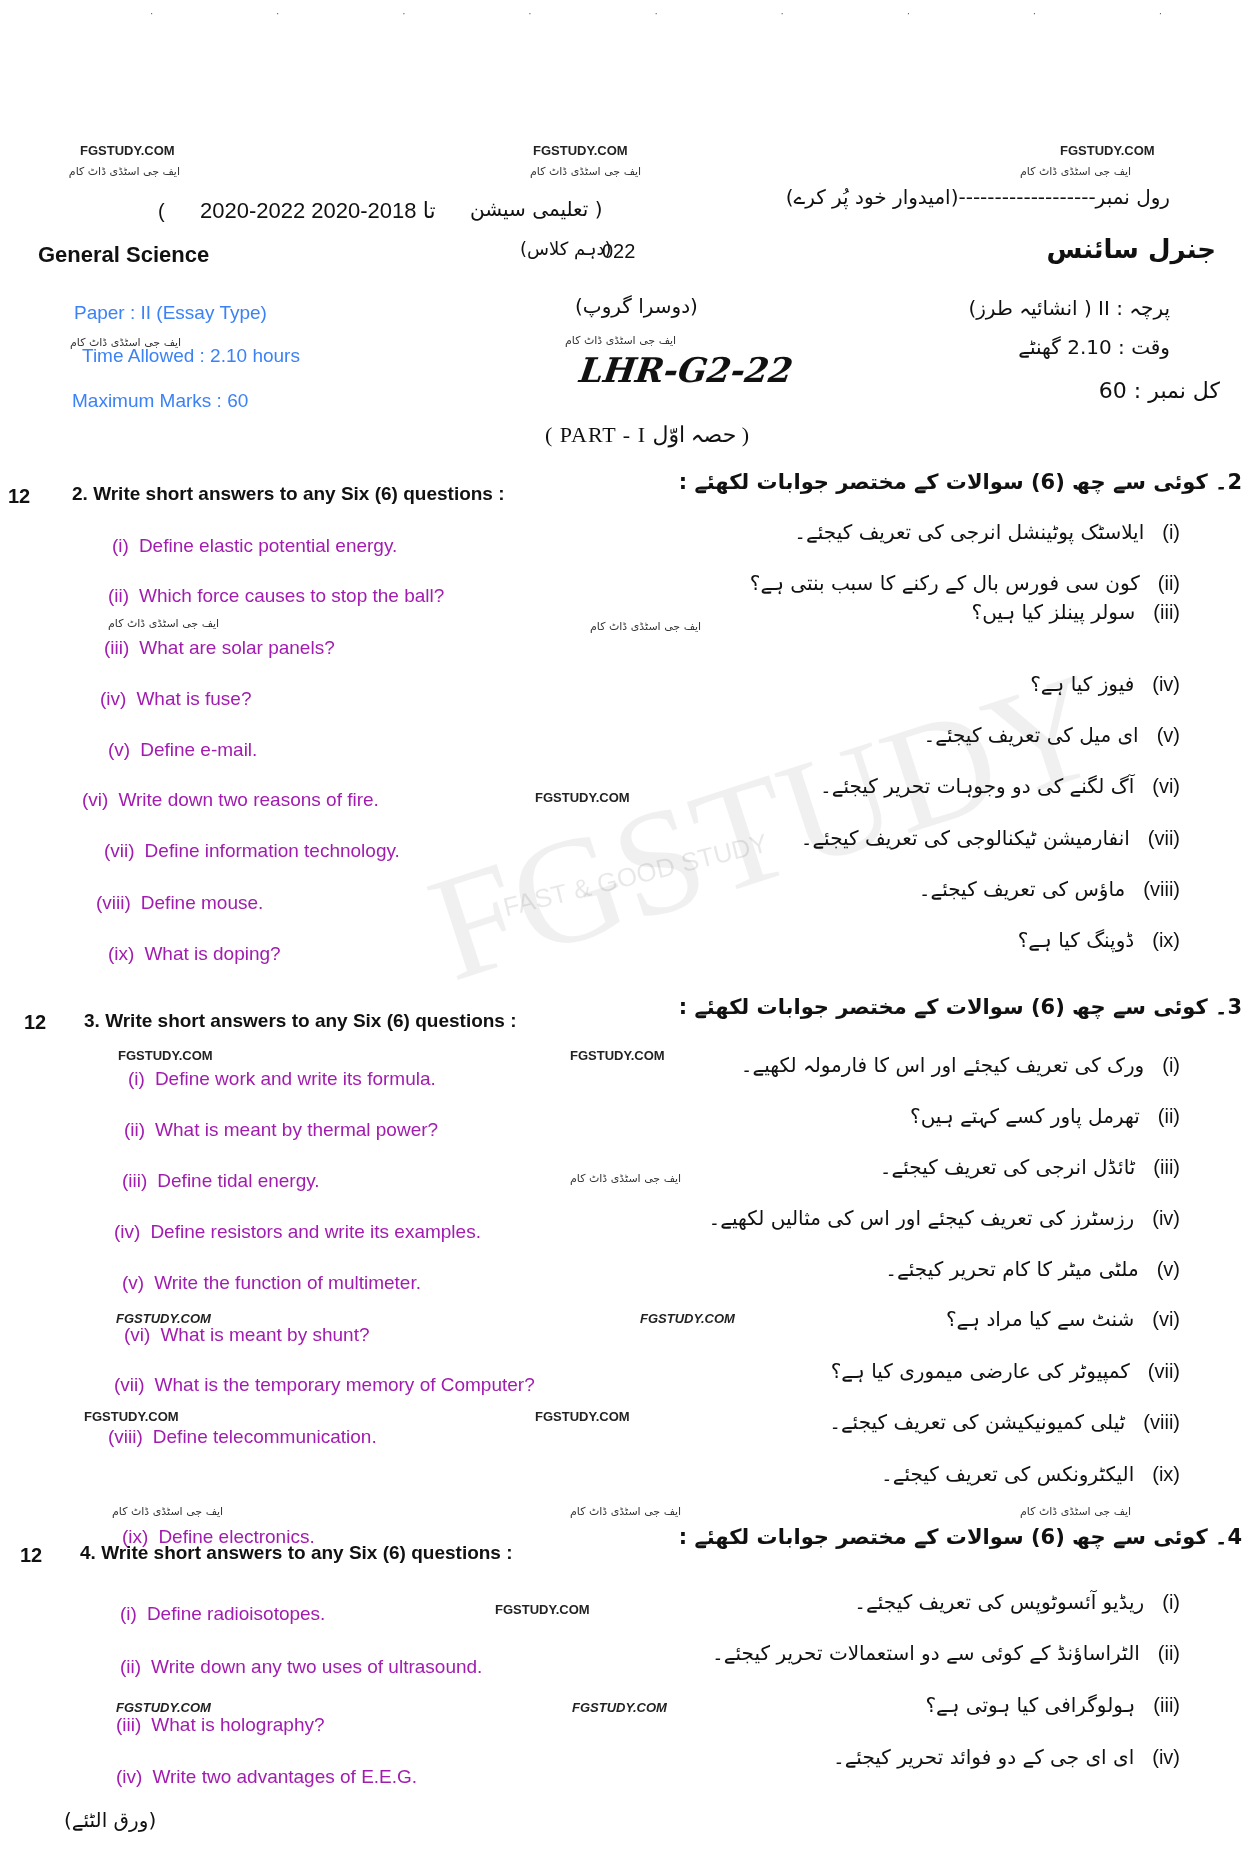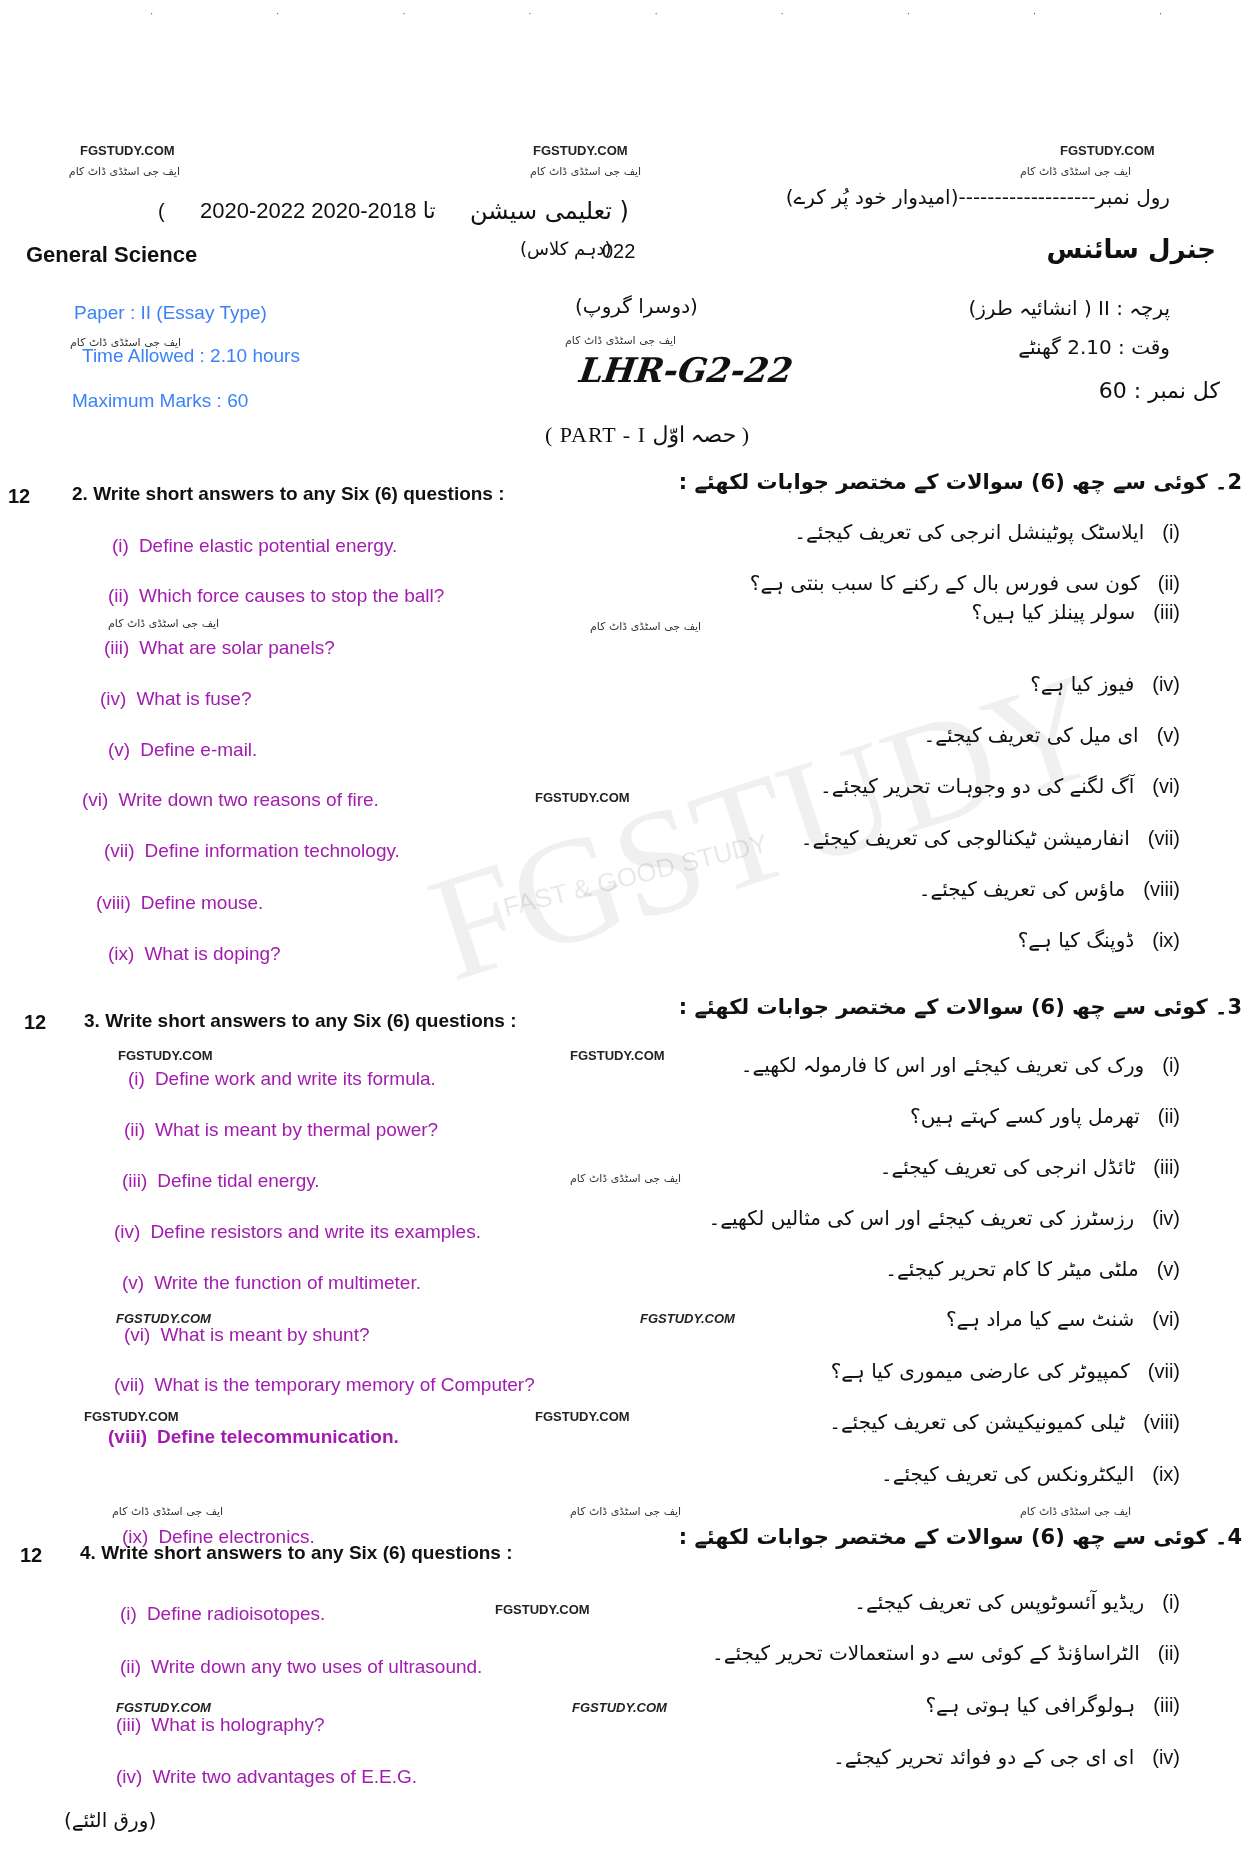--- a/index.html
+++ b/index.html
@@ -34,23 +34,23 @@
 <div class="abs wm-site" style="left:80px; top:143px;">FGSTUDY.COM</div>
 <div class="abs wm-urdu" style="left:80px; top:165px; width:100px; text-align:left;">ایف جی اسٹڈی ڈاٹ کام</div>
 <div class="abs wm-site" style="left:533px; top:143px;">FGSTUDY.COM</div>
 <div class="abs wm-urdu" style="left:530px; top:165px;">ایف جی اسٹڈی ڈاٹ کام</div>
 <div class="abs wm-site" style="left:1060px; top:143px;">FGSTUDY.COM</div>
 <div class="abs wm-urdu" style="left:1020px; top:165px;">ایف جی اسٹڈی ڈاٹ کام</div>
 
 <div class="abs urdu" style="right:80px; top:185px; font-size:20px;">رول نمبر-------------------(امیدوار خود پُر کرے)</div>
 <div class="abs" style="left:158px; top:200px; font-size:20px;">(</div>
 <div class="abs" style="left:200px; top:198px; font-size:22px;">2020-2022 تا 2018-2020</div>
-<div class="abs urdu" style="left:470px; top:197px; font-size:24px;">( تعلیمی سیشن</div>
+<div class="abs urdu" style="left:470px; top:197px; font-size:20px;">( تعلیمی سیشن</div>
 
-<div class="abs title-en" style="left:26px; top:242px;">General Science</div>
+<div class="abs title-en" style="left:38px; top:242px;">General Science</div>
 <div class="abs" style="left:602px; top:240px; font-size:20px;">022</div>
 <div class="abs urdu" style="left:520px; top:238px; font-size:18px;">(دہم کلاس)</div>
 <div class="abs urdu" style="right:34px; top:234px; font-size:26px; font-weight:bold;">جنرل سائنس</div>
 
 <div class="abs hdr-en" style="left:74px; top:302px;">Paper :  II  (Essay Type)</div>
 <div class="abs urdu" style="left:575px; top:294px; font-size:20px;">(دوسرا گروپ)</div>
 <div class="abs urdu" style="right:80px; top:296px; font-size:20px;">پرچہ : II ( انشائیہ طرز)</div>
 
 <div class="abs wm-urdu" style="left:70px; top:336px;">ایف جی اسٹڈی ڈاٹ کام</div>
 <div class="abs hdr-en" style="left:82px; top:345px;">Time Allowed :  2.10 hours</div>
@@ -134,21 +134,21 @@
 <div class="abs wm-site" style="left:116px; top:1311px; font-style:italic;">FGSTUDY.COM</div>
 <div class="abs wm-site" style="left:640px; top:1311px; font-style:italic;">FGSTUDY.COM</div>
 <div class="abs q-en" style="left:124px; top:1324px;"><span class="num">(vi)</span><span>What is meant by shunt?</span></div>
 <div class="abs q-ur" style="right:70px; top:1307px;"><span class="num">(vi)</span><span>شنٹ سے کیا مراد ہے؟</span></div>
 
 <div class="abs q-en" style="left:114px; top:1374px;"><span class="num">(vii)</span><span>What is the temporary memory of Computer?</span></div>
 <div class="abs q-ur" style="right:70px; top:1359px;"><span class="num">(vii)</span><span>کمپیوٹر کی عارضی میموری کیا ہے؟</span></div>
 
 <div class="abs wm-site" style="left:84px; top:1409px;">FGSTUDY.COM</div>
 <div class="abs wm-site" style="left:535px; top:1409px;">FGSTUDY.COM</div>
-<div class="abs q-en" style="left:108px; top:1426px;font-weight:bold;"><span class="num">(viii)</span><span>Define telecommunication.</span></div>
+<div class="abs q-en" style="left:108px; top:1426px;"><span class="num">(viii)</span><span>Define telecommunication.</span></div>
 <div class="abs q-ur" style="right:70px; top:1410px;"><span class="num">(viii)</span><span>ٹیلی کمیونیکیشن کی تعریف کیجئے۔</span></div>
 
 <div class="abs q-en" style="left:122px; top:1526px;"><span class="num">(ix)</span><span>Define electronics.</span></div>
 <div class="abs wm-urdu" style="left:112px; top:1505px;">ایف جی اسٹڈی ڈاٹ کام</div>
 <div class="abs wm-urdu" style="left:570px; top:1505px;">ایف جی اسٹڈی ڈاٹ کام</div>
 <div class="abs wm-urdu" style="left:1020px; top:1505px;">ایف جی اسٹڈی ڈاٹ کام</div>
 <div class="abs q-ur" style="right:70px; top:1462px;"><span class="num">(ix)</span><span>الیکٹرونکس کی تعریف کیجئے۔</span></div>
 
 <div class="abs marks" style="left:20px; top:1544px;">12</div>
 <div class="abs q-head" style="left:80px; top:1542px;">

